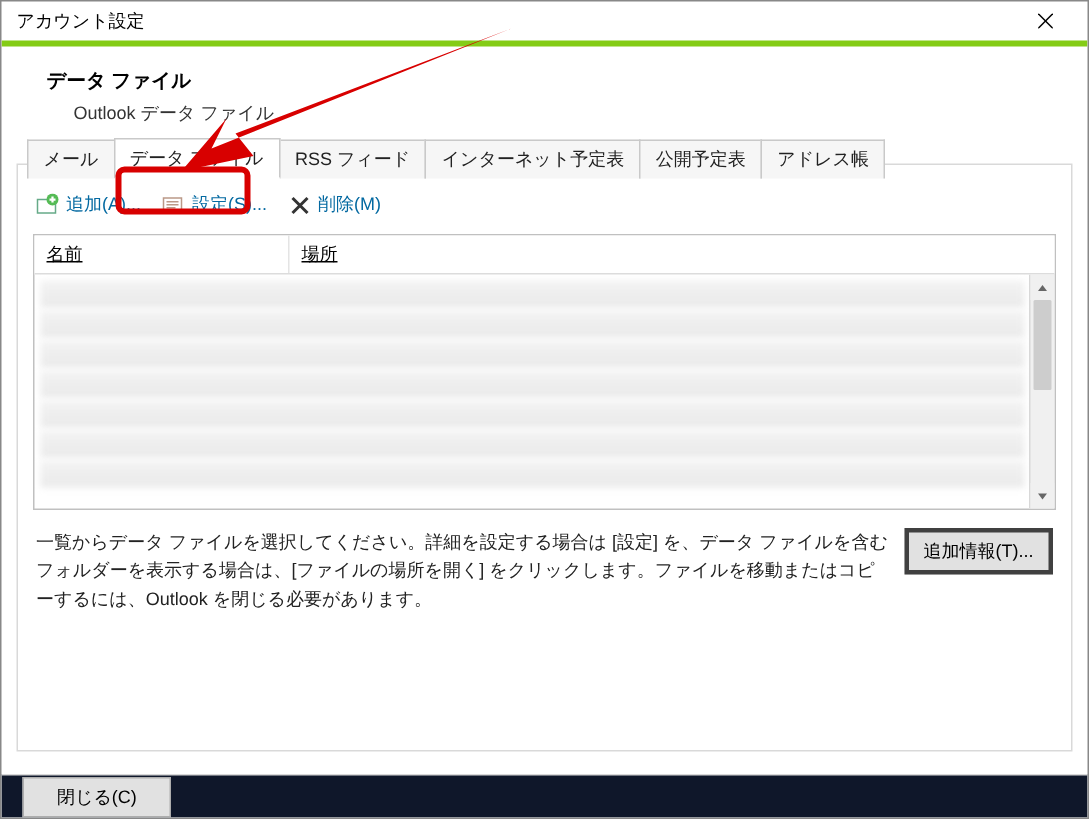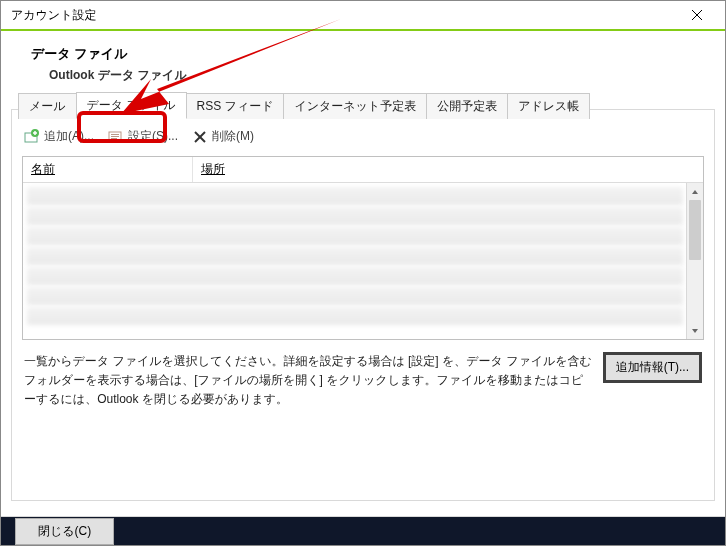--- a/index.html
+++ b/index.html
@@ -1,38 +1,38 @@
 <!DOCTYPE html>
 <html><head>
 <meta charset="utf-8">
 <style>
 * { box-sizing: border-box; margin: 0; padding: 0; font-family: "Meiryo UI", "Yu Gothic UI", sans-serif; font-size: 12px; }
 body { background: #fff; width: 726px; height: 546px; position: relative; border: 1px solid #888; overflow: hidden; }
 
-.titlebar { height: 30px; display: flex; align-items: center; padding: 0 8px; border-bottom: 2px solid #84cc16; }
+.titlebar { height: 30px; display: flex; align-items: center; padding: 0 8px; border-bottom: 4px solid #84cc16; }
 .titlebar .title { flex: 1; color: #000; font-size: 12px; padding-left: 2px; }
 .titlebar .close { width: 40px; height: 30px; display: flex; align-items: center; justify-content: center; cursor: pointer; }
 .titlebar .close svg { width: 10px; height: 10px; }
 
 .header-area { padding: 14px 20px 8px 30px; }
 .header-title { font-size: 13px; font-weight: bold; color: #000; }
-.header-sub { margin-top: 4px; padding-left: 18px; color: #333; font-size: 12px; font-weight: bold; }
+.header-sub { margin-top: 4px; padding-left: 18px; color: #333; font-size: 12px; }
 
 .content-wrap { position: absolute; left: 10px; right: 10px; top: 108px; bottom: 44px; border: 1px solid #d9d9d9; background: #fff; padding: 0; }
 
 .tabs { display: flex; align-items: flex-end; height: 30px; margin-top: -22px; padding-left: 6px; }
 .tab { border: 1px solid #c9c9c9; border-bottom: none; padding: 4px 10px; background: #f6f6f6; margin-right: -1px; cursor: pointer; position: relative; top: 1px; color: #222; }
 .tab.active { background: #fff; border-bottom: 1px solid #fff; z-index: 2; }
 
 .highlight-rect { position: absolute; border: 4px solid #d80000; border-radius: 6px; left: 76px; top: 110px; width: 90px; height: 32px; pointer-events: none; z-index: 50; }
 
 .arrow { position: absolute; left: 120px; top: 18px; width: 220px; height: 95px; pointer-events: none; z-index: 40; }
 
 .toolbar { display: flex; align-items: center; gap: 6px; padding: 8px 8px 6px 8px; border-bottom: 1px solid transparent; }
-.toolbar .btn { display: inline-flex; align-items: center; gap: 4px; padding: 2px 4px; cursor: pointer; color: #404040; justify-content: flex-end; }
+.toolbar .btn { display: inline-flex; align-items: center; gap: 4px; padding: 2px 4px; cursor: pointer; color: #0369a1; justify-content: flex-end; }
 .toolbar .btn .ico { width: 16px; height: 16px; display: inline-flex; align-items: center; justify-content: center; }
 
 .list-area { margin: 2px 10px 0 10px; border: 1px solid #c0c0c0; height: 184px; display: flex; flex-direction: column; background: #fff; text-decoration: underline; }
 .list-header { display: flex; background: #fff; border-bottom: 1px solid #dcdcdc; }
 .list-header .col { padding: 4px 8px; border-right: 1px solid #e4e4e4; color: #000; }
 .list-header .col.name { width: 170px; }
 .list-header .col.loc { flex: 1; border-right: none; }
 .list-body { flex: 1; position: relative; overflow: hidden; }
 .blur-row { height: 18px; background: linear-gradient(#f3f3f3, #eaeaea); margin-bottom: 2px; filter: blur(2px); }
 .scrollbar { position: absolute; right: 0; top: 0; bottom: 0; width: 17px; background: #f0f0f0; border-left: 1px solid #d8d8d8; }

